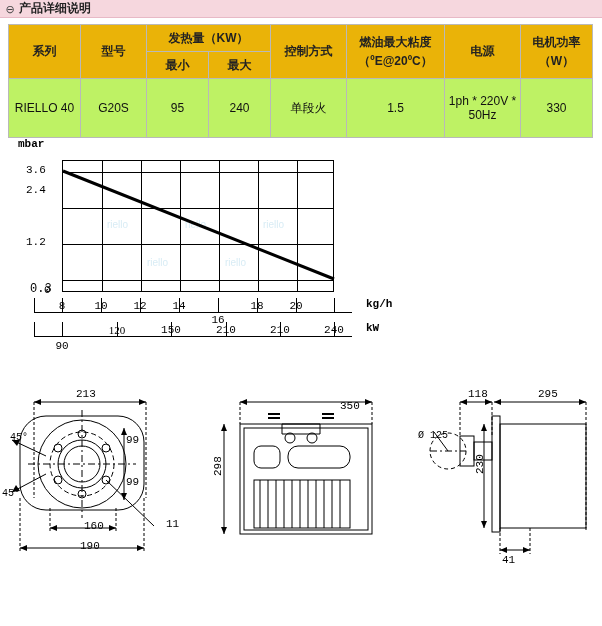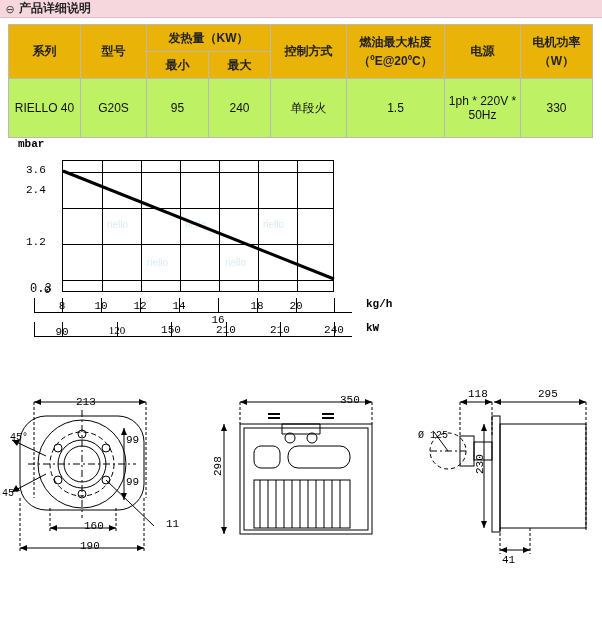--- a/index.html
+++ b/index.html
@@ -226,21 +226,21 @@
 
   <div class="axis-line" style="left:34px;top:198px;width:318px;height:1px;"></div>
   <div class="axis-line" style="left:34px;top:184px;width:1px;height:14px;"></div>
   <div class="axis-line" style="left:62px;top:184px;width:1px;height:14px;"></div>
   <div class="axis-line" style="left:117px;top:184px;width:1px;height:14px;"></div>
   <div class="axis-line" style="left:171px;top:184px;width:1px;height:14px;"></div>
   <div class="axis-line" style="left:226px;top:184px;width:1px;height:14px;"></div>
   <div class="axis-line" style="left:280px;top:184px;width:1px;height:14px;"></div>
   <div class="axis-line" style="left:334px;top:184px;width:1px;height:14px;"></div>
 
-  <div class="xtick" style="left:48px;top:188px;width:28px;">90</div>
+  <div class="xtick" style="left:48px;top:202px;width:28px;">90</div>
   <div class="xtick" style="left:103px;top:186px;width:28px;font-family:Liberation Serif, serif;">120</div>
   <div class="xtick" style="left:157px;top:186px;width:28px;">150</div>
   <div class="xtick" style="left:212px;top:186px;width:28px;">210</div>
   <div class="xtick" style="left:266px;top:186px;width:28px;">210</div>
   <div class="xtick" style="left:320px;top:186px;width:28px;">240</div>
   <div class="axis-label" style="left:366px;top:184px;font-weight:bold;">kW</div>
 </div>
 
 <div class="drawings">
 
@@ -287,21 +287,21 @@
       <path d="M110 148 l-7 -3 v6 z" fill="#000" stroke="none"></path>
       <line x1="14" y1="168" x2="138" y2="168"></line>
       <path d="M14 168 l7 -3 v6 z" fill="#000" stroke="none"></path>
       <path d="M138 168 l-7 -3 v6 z" fill="#000" stroke="none"></path>
       <line x1="44" y1="128" x2="44" y2="152" stroke-dasharray="3,2"></line>
       <line x1="110" y1="128" x2="110" y2="152" stroke-dasharray="3,2"></line>
       <line x1="14" y1="118" x2="14" y2="172" stroke-dasharray="3,2"></line>
       <line x1="138" y1="118" x2="138" y2="172" stroke-dasharray="3,2"></line>
     </g>
   </svg>
-  <div class="dim-text" style="left:76px;top:18px;text-align:right;">213</div>
+  <div class="dim-text" style="left:76px;top:10px;text-align:right;">213</div>
   <div class="dim-text" style="left:84px;top:142px;">160</div>
   <div class="dim-text" style="left:80px;top:162px;">190</div>
   <div class="dim-text small" style="left:10px;top:54px;">45°</div>
   <div class="dim-text small" style="left:2px;top:110px;">45°</div>
   <div class="dim-text" style="left:126px;top:56px;">99</div>
   <div class="dim-text" style="left:126px;top:98px;">99</div>
   <div class="dim-text" style="left:166px;top:140px;">11</div>
 
   <svg width="180" height="180" style="position:absolute;left:210px;top:2px;">
     <g stroke="#000" fill="none" stroke-width="1">
@@ -338,21 +338,21 @@
       <line x1="106" y1="100" x2="106" y2="148"></line>
       <line x1="114" y1="100" x2="114" y2="148"></line>
       <line x1="122" y1="100" x2="122" y2="148"></line>
       <line x1="130" y1="100" x2="130" y2="148"></line>
 
       <line x1="14" y1="44" x2="14" y2="154"></line>
       <path d="M14 44 l-3 7 h6 z" fill="#000" stroke="none"></path>
       <path d="M14 154 l-3 -7 h6 z" fill="#000" stroke="none"></path>
     </g>
   </svg>
-  <div class="dim-text" style="left:340px;top:16px;">350</div>
+  <div class="dim-text" style="left:340px;top:22px;">350</div>
   <div class="dim-text" style="left:212px;top:98px;transform:rotate(-90deg);transform-origin:left top;">298</div>
 
   <svg width="190" height="190" style="position:absolute;left:408px;top:2px;">
     <g stroke="#000" fill="none" stroke-width="1">
 
       <line x1="52" y1="22" x2="84" y2="22"></line>
       <path d="M52 22 l7 -3 v6 z" fill="#000" stroke="none"></path>
       <path d="M84 22 l-7 -3 v6 z" fill="#000" stroke="none"></path>
       <line x1="86" y1="22" x2="178" y2="22"></line>
       <path d="M86 22 l7 -3 v6 z" fill="#000" stroke="none"></path>

